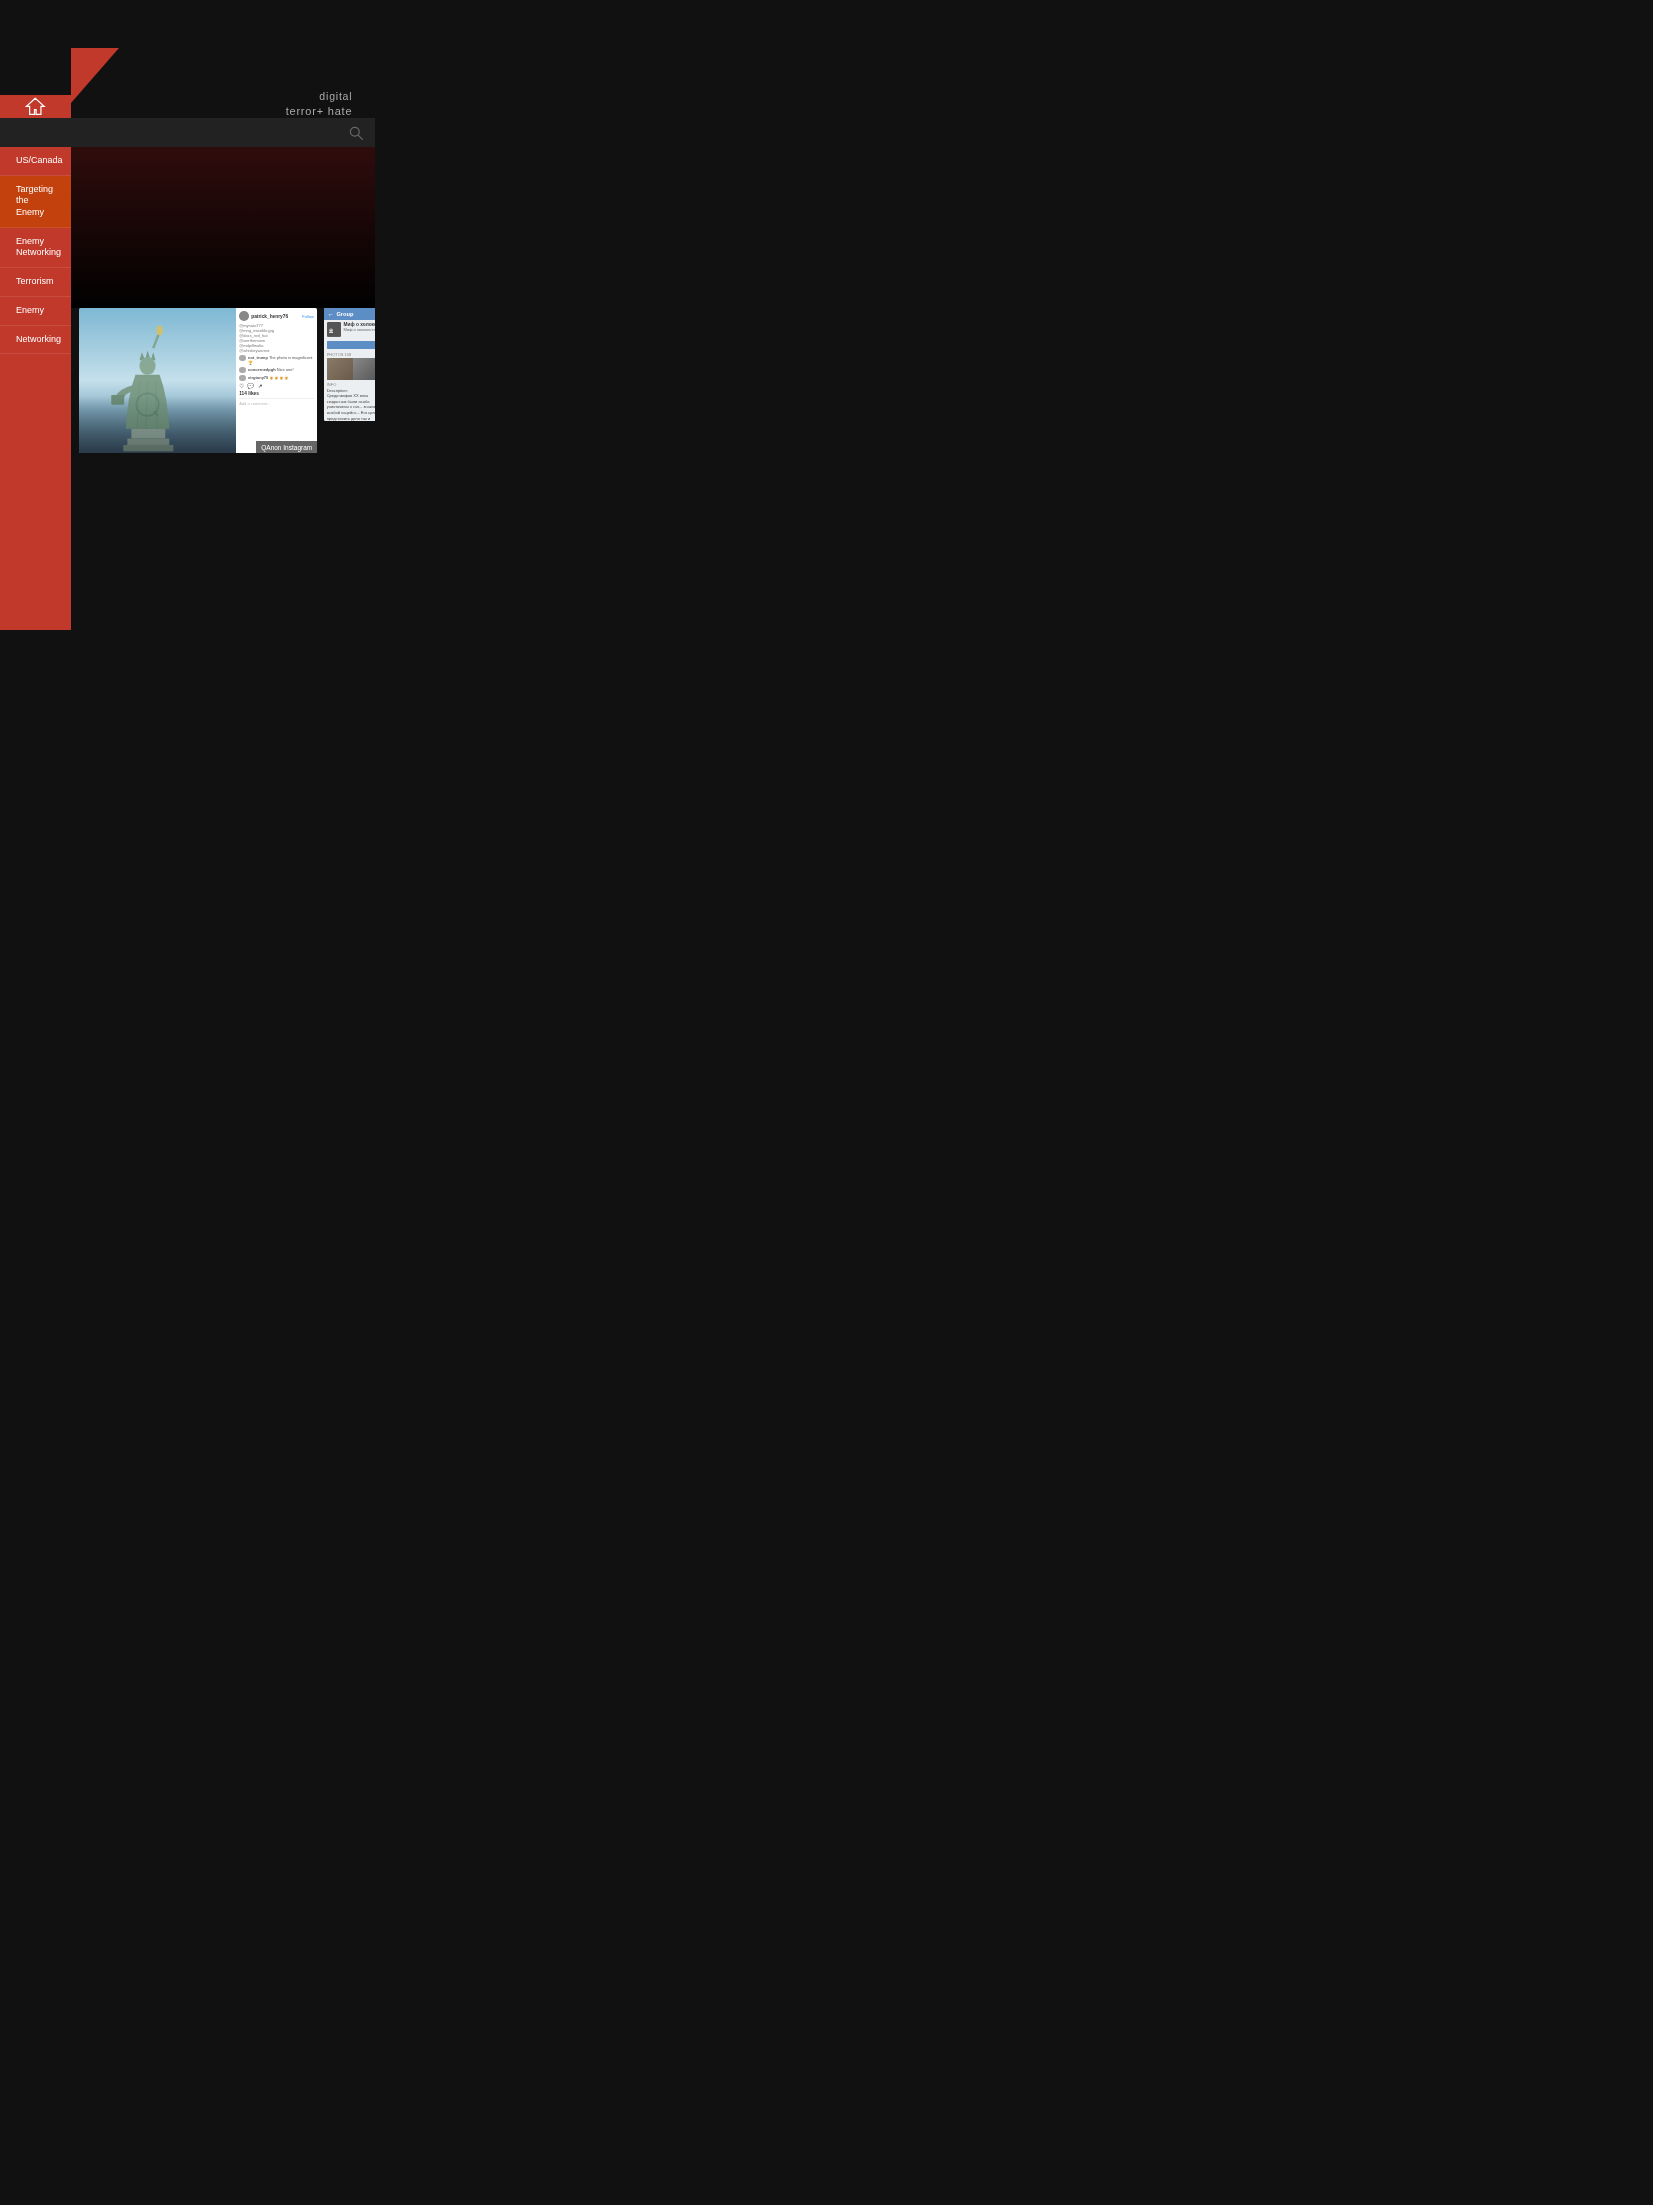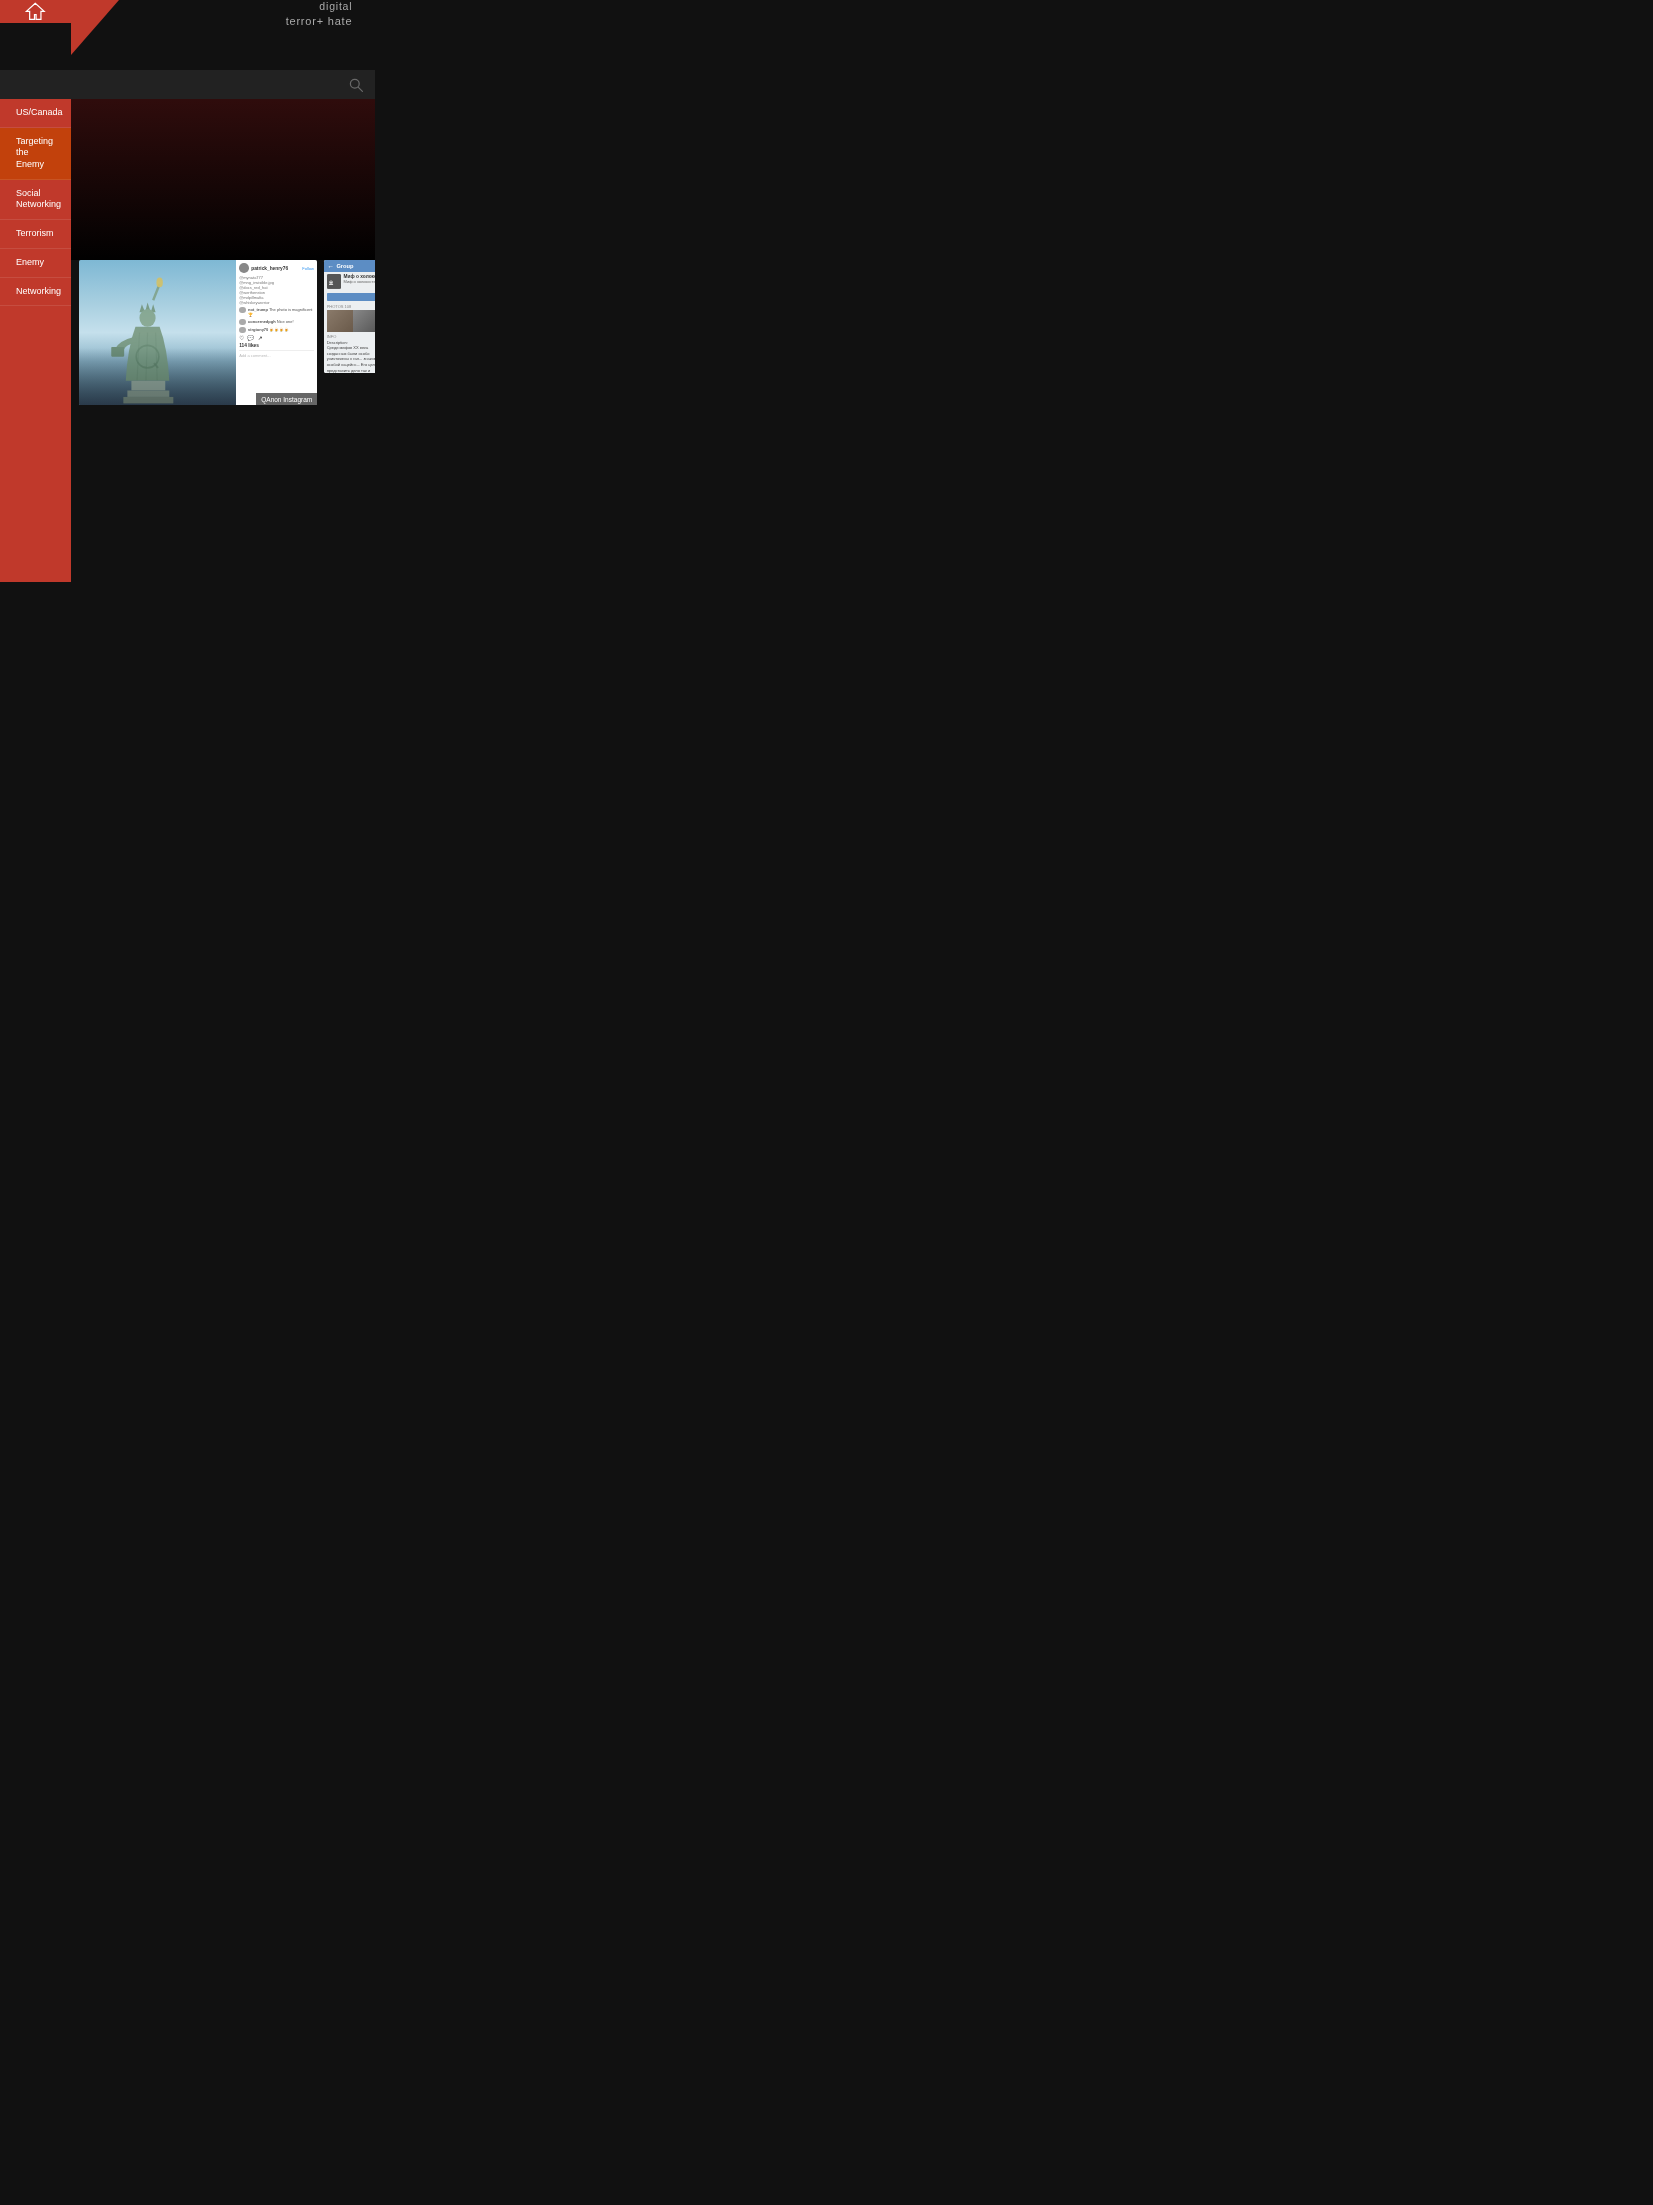--- a/index.html
+++ b/index.html
@@ -8,23 +8,24 @@
       min-height: 500px;
       background: #111;
       font-family: -apple-system, BlinkMacSystemFont, 'Helvetica Neue', Arial, sans-serif;
       display: flex;
       flex-direction: column;
     }
 
     
     .header {
       display: flex;
-      align-items: flex-start;
+      align-items: flex-end;
       height: 70px;
       position: relative;
+      margin-top: 48px;
     }
     .header-left {
       background: #c0392b;
       width: 71px;
       display: flex;
       align-items: center;
       justify-content: center;
       flex-shrink: 0;
       position: relative;
       z-index: 2;
@@ -401,21 +402,21 @@
 
   <div class="sidebar">
     <nav class="sidebar-nav">
       <div class="sidebar-item">
         <span>US/Canada</span>
       </div>
       <div class="sidebar-item active">
         <span>Targeting the Enemy</span>
       </div>
       <div class="sidebar-item">
-        <span>Social Networking</span>
+        <span>Enemy Networking</span>
       </div>
       <div class="sidebar-item">
         <span>Terrorism</span>
       </div>
       <div class="sidebar-item">
         <span>Enemy</span>
       </div>
       <div class="sidebar-item">
         <span>Networking</span>
       </div>

